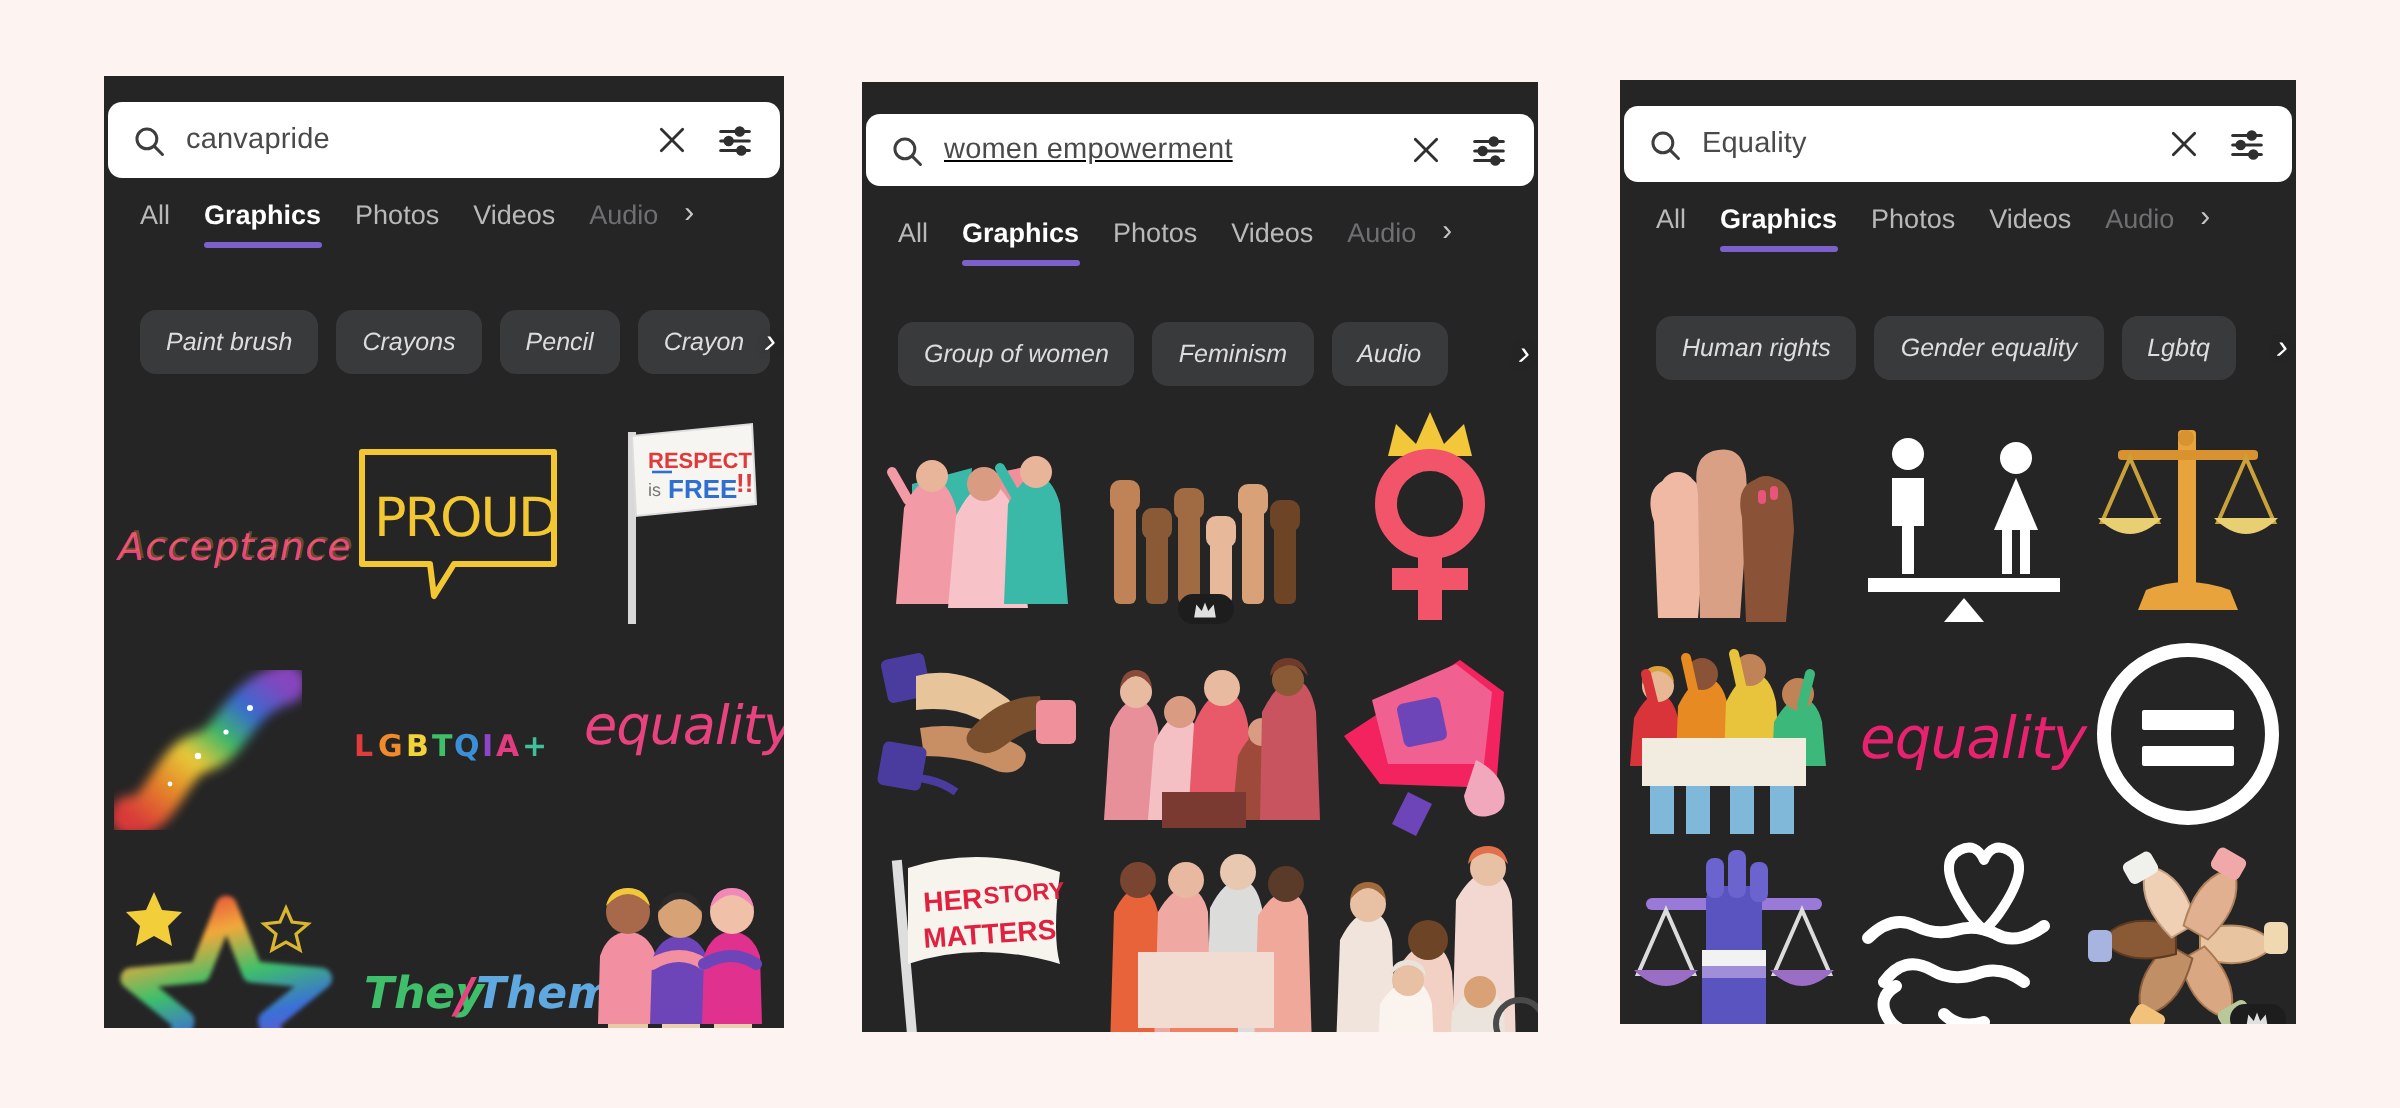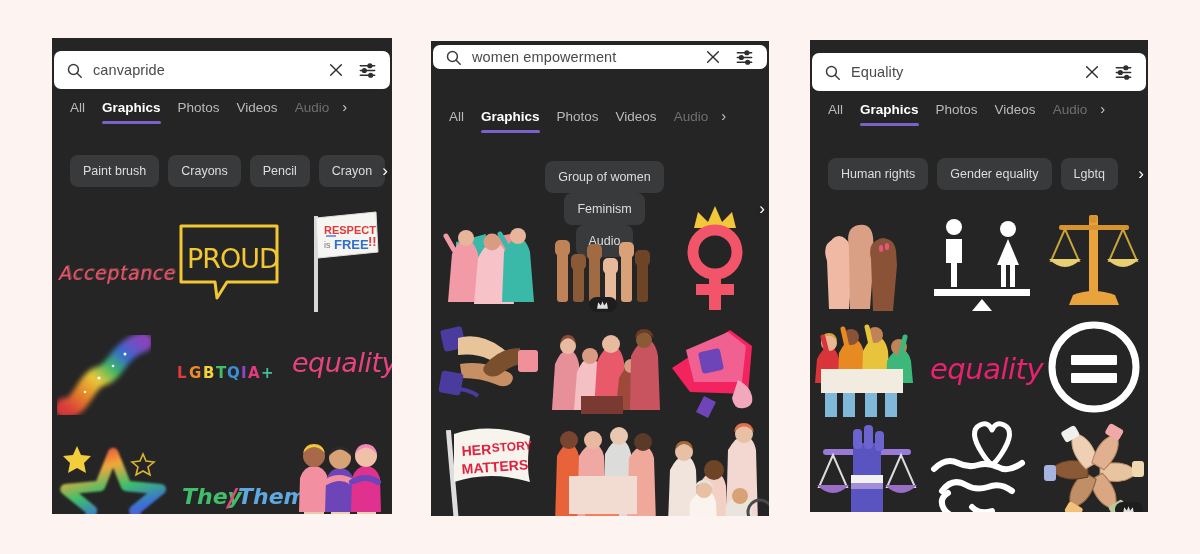--- a/index.html
+++ b/index.html
@@ -25,21 +25,21 @@
   
   .searchbar{
     position:absolute;left:0;right:0;
     margin:0 2px;
     background:#ffffff;
     border-radius:7px;
     display:flex;align-items:center;
     box-sizing:border-box;
   }
   #panel-1 .searchbar{top:13px;height:38px;}
-  #panel-2 .searchbar{top:4px;height:24px;}
+  #panel-2 .searchbar{top:16px;height:36px;text-decoration:underline;}
   #panel-3 .searchbar{top:13px;height:38px;}
 
   .search-icon{
     flex:0 0 auto;margin-left:12px;margin-right:10px;
     width:17px;height:17px;display:block;color:#3d3d3d;
   }
   .search-value{
     flex:1 1 auto;
     font-size:14.5px;color:#4a4a4a;
     letter-spacing:.1px;
@@ -86,23 +86,24 @@
     position:absolute;top:0;right:0;width:46px;height:100%;
     pointer-events:none;
     background:linear-gradient(to right,rgba(37,37,38,0) 0%,#252526 72%);
   }
 
   
   .chips{
     position:absolute;left:18px;right:0;
     display:flex;align-items:center;
     white-space:nowrap;
+    font-style:italic;
   }
   #panel-1 .chips{top:117px;}
-  #panel-2 .chips{top:120px;flex-direction:column;}
+  #panel-2 .chips{top:120px;}
   #panel-3 .chips{top:118px;}
 
   .chip{
     background:#393a3b;
     color:#ddddde;
     font-size:12.5px;
     border-radius:8px;
     padding:9px 13px;
     margin-right:9px;
     cursor:pointer;

